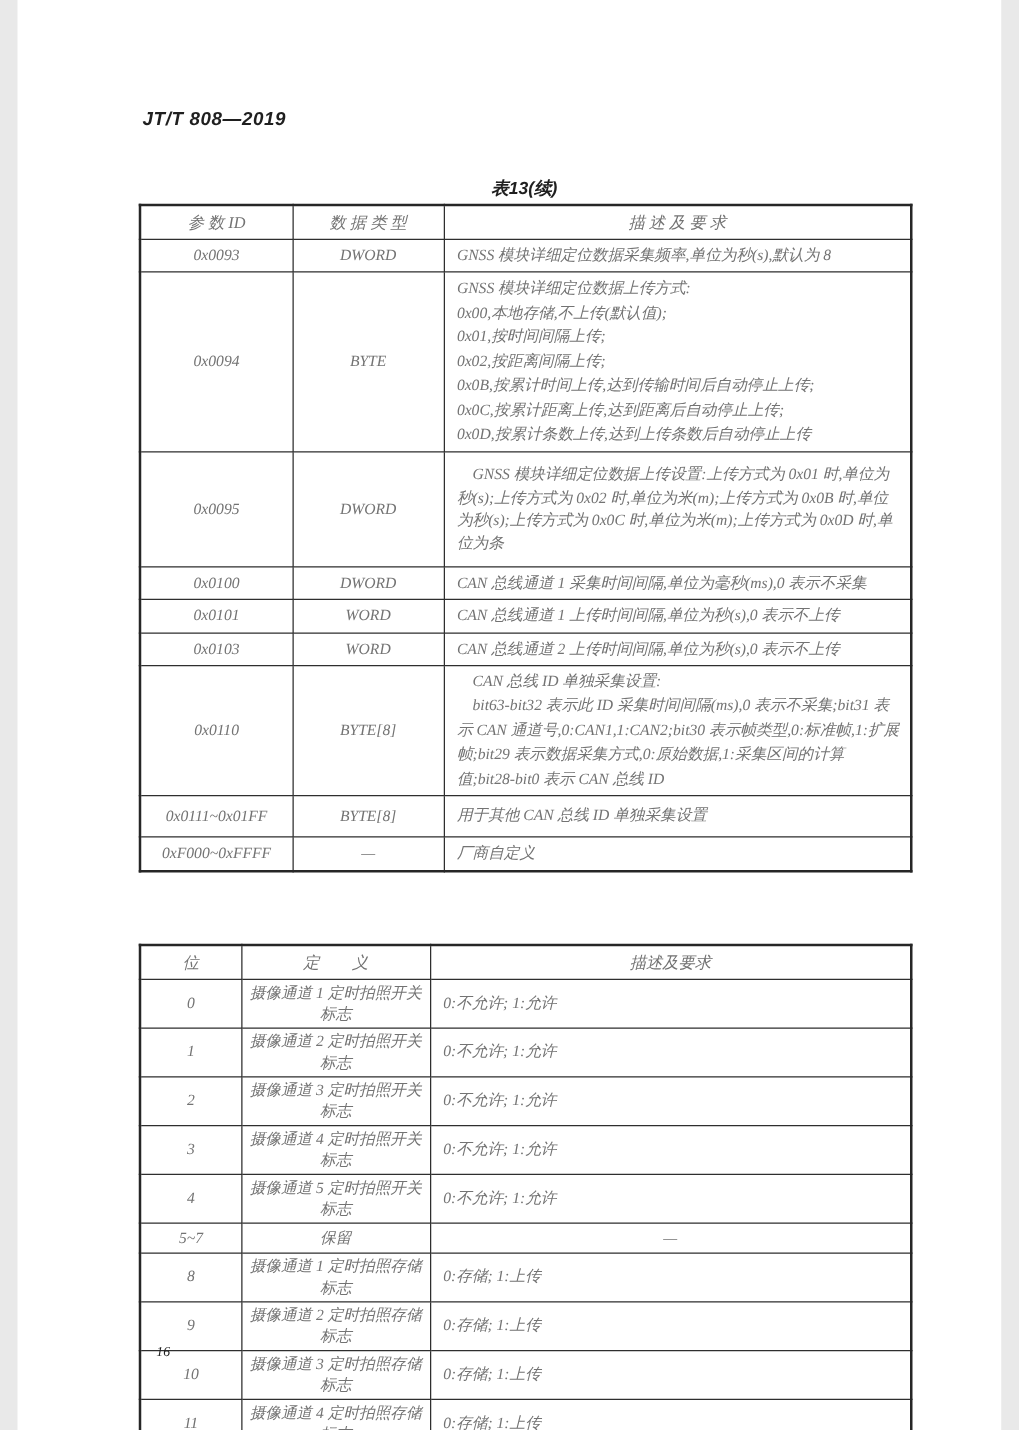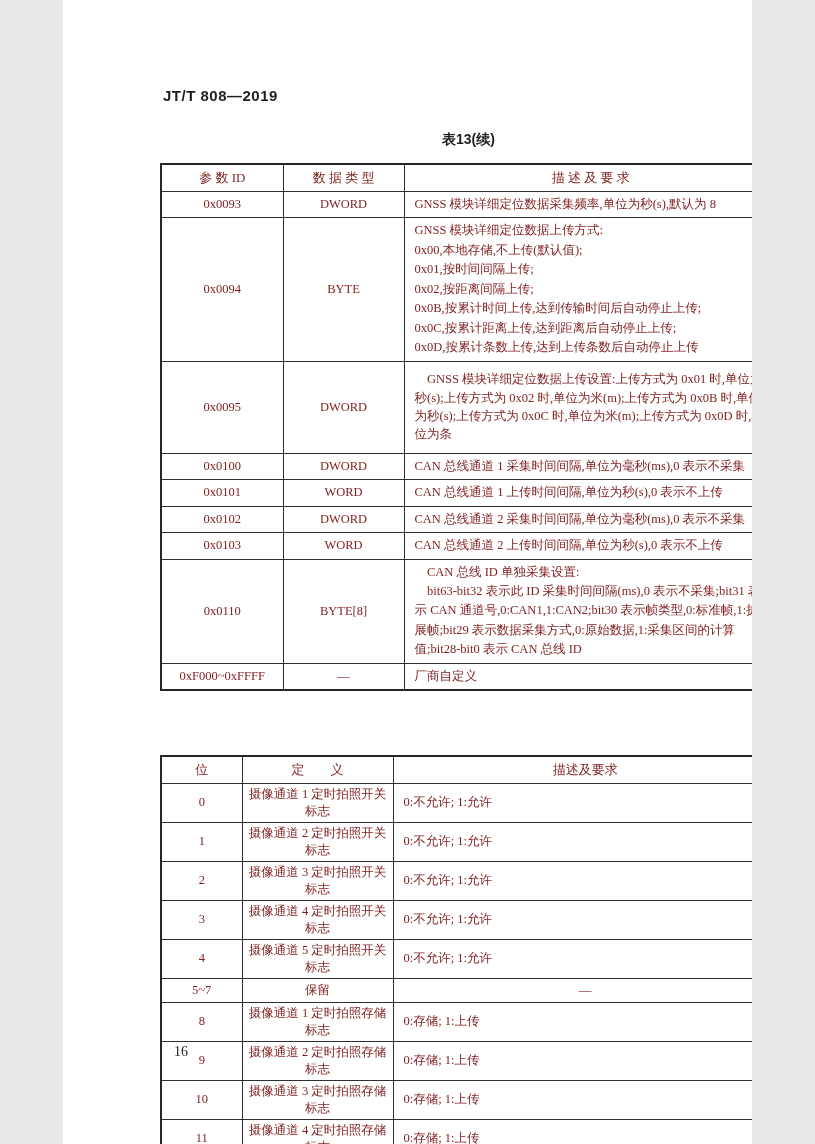--- a/index.html
+++ b/index.html
@@ -1,61 +1,62 @@
 <!DOCTYPE html>
 <html><head>
 <meta charset="utf-8">
 <style>
   html,body{margin:0;padding:0;background:#e9e9e9;}
   .page{
     position:relative;
-    width:689px;height:1144px;
+    width:787px;height:1144px;
     background:#ffffff;
     font-family:"Liberation Serif","DejaVu Serif",serif;
     color:#1f1f1f;
     overflow:hidden;
     margin:0 auto;
+    font-style:italic;
   }
   .doc-code{
     position:absolute;top:87px;left:100px;
     font-family:"Liberation Sans","DejaVu Sans",sans-serif;
     font-weight:bold;font-size:15px;letter-spacing:.5px;
   }
   .tbl-caption{
     position:absolute;left:97px;width:617px;
     text-align:center;
     font-family:"Liberation Sans","DejaVu Sans",sans-serif;
     font-weight:bold;font-size:14px;
   }
-  .cap13{top:131px;}
+  .cap13{top:142px;}
   .cap14{top:717px;}
   table.tbl{
     position:absolute;left:97px;width:617px;
     border-collapse:collapse;table-layout:fixed;
-    font-size:12.5px;color:#7f1d1d;
+    font-size:12.5px;color:#737373;
   }
   .tbl13{top:163px;}
   .tbl14{top:755px;}
   .tbl,.tbl th,.tbl td{border:1px solid #2e2e2e;}
   table.tbl{border:2px solid #262626;}
   .tbl thead tr{border-bottom:1.6px solid #262626;}
   .tbl th{
     font-weight:normal;font-size:13px;
     text-align:center;vertical-align:middle;
     padding:2px 4px;
   }
   .tbl td{vertical-align:middle;padding:2px 6px;}
   td.c{text-align:center;padding:2px 2px;}
   td.d{text-align:left;padding:3px 8px 3px 10px;}
   td.d p{margin:0;line-height:19.5px;}
   td.d p.wrap{line-height:18.4px;text-indent:1em;}
   td.d p.wrap19{line-height:19.4px;text-indent:1em;}
   .page-number{
-    position:absolute;top:1044px;left:111px;
-    font-size:14px;
+    position:absolute;top:1076px;left:111px;
+    font-size:11px;
   }
 </style>
 </head>
 <body>
 
 <div class="page">
 
   <div class="doc-code">JT/T 808—2019</div>
 
   <div class="tbl-caption cap13">表13(续)</div>
@@ -109,40 +110,40 @@
           </td>
       </tr>
       <tr style="height:24px">
         <td class="c">0x0101</td>
         <td class="c">WORD</td>
         <td class="d">
             <p>CAN 总线通道 1 上传时间间隔,单位为秒(s),0 表示不上传</p>
           </td>
       </tr>
       <tr style="height:25px">
-        <td class="c">0x0102</td>
-        <td class="c">DWORD</td>
-        <td class="d">
-            <p>CAN 总线通道 2 采集时间间隔,单位为毫秒(ms),0 表示不采集</p>
-          </td>
-      </tr>
-      <tr style="height:25px">
         <td class="c">0x0103</td>
         <td class="c">WORD</td>
         <td class="d">
             <p>CAN 总线通道 2 上传时间间隔,单位为秒(s),0 表示不上传</p>
           </td>
       </tr>
       <tr style="height:98px">
         <td class="c">0x0110</td>
         <td class="c">BYTE[8]</td>
         <td class="d">
           <p class="wrap19">CAN 总线 ID 单独采集设置:</p>
           <p class="wrap19">bit63-bit32 表示此 ID 采集时间间隔(ms),0 表示不采集;bit31 表示 CAN 通道号,0:CAN1,1:CAN2;bit30 表示帧类型,0:标准帧,1:扩展帧;bit29 表示数据采集方式,0:原始数据,1:采集区间的计算值;bit28-bit0 表示 CAN 总线 ID</p>
         </td>
+      </tr>
+      <tr style="height:33px">
+        <td class="c">0x0111~0x01FF</td>
+        <td class="c">BYTE[8]</td>
+        <td class="d">
+            <p>用于其他 CAN 总线 ID 单独采集设置</p>
+          </td>
       </tr>
       <tr style="height:24px">
         <td class="c">0xF000~0xFFFF</td>
         <td class="c">—</td>
         <td class="d">
             <p>厂商自定义</p>
           </td>
       </tr>
     </tbody>
   </table>

